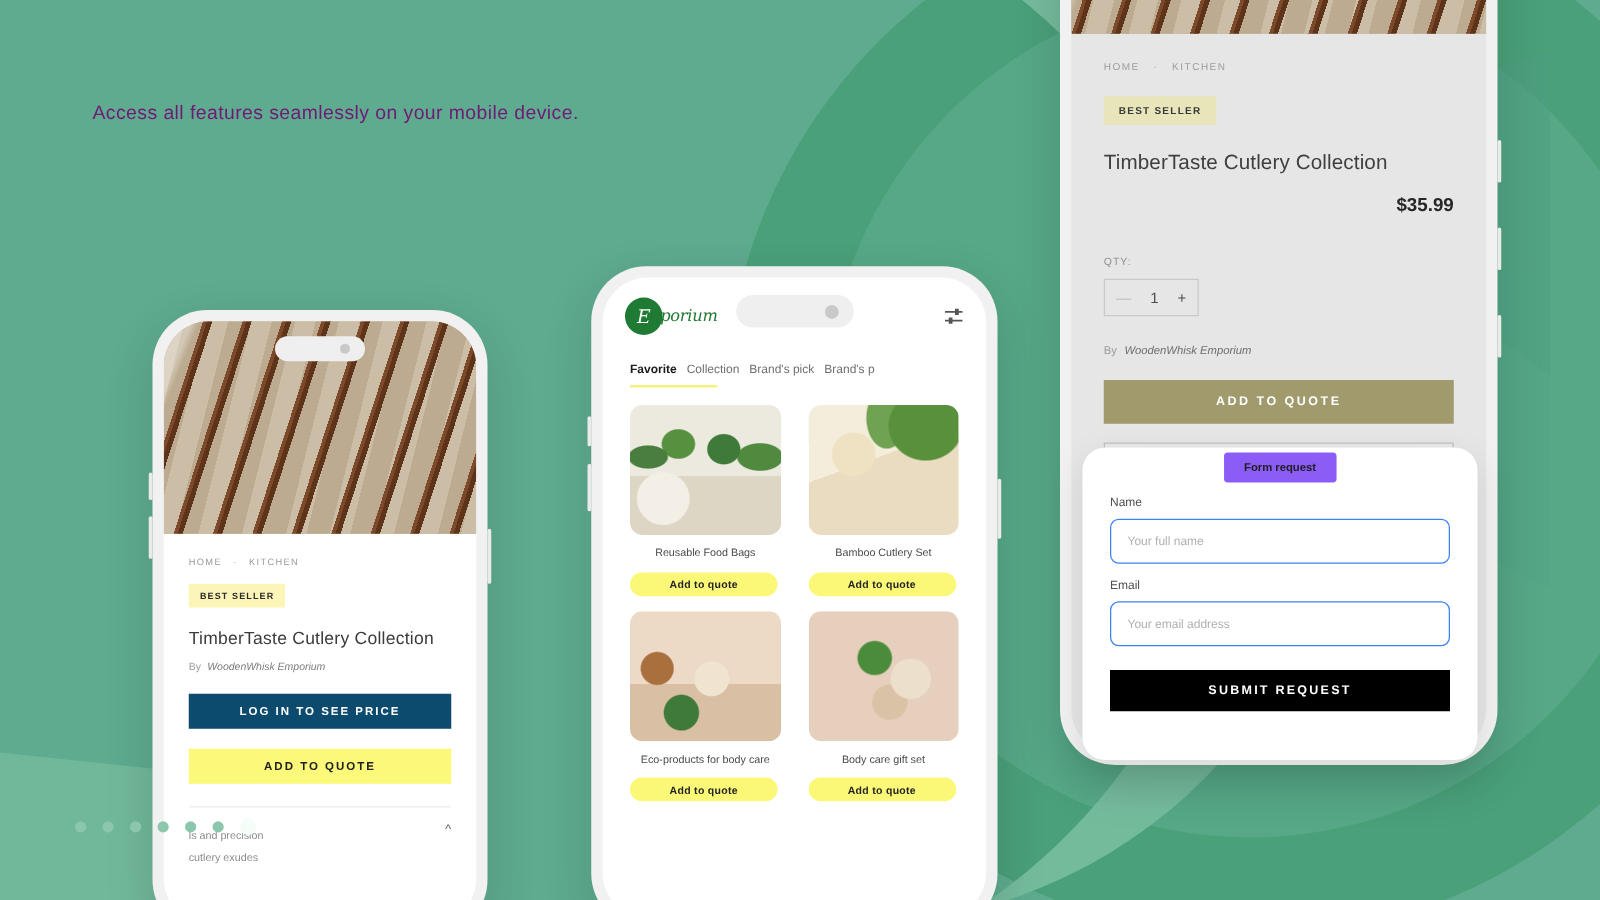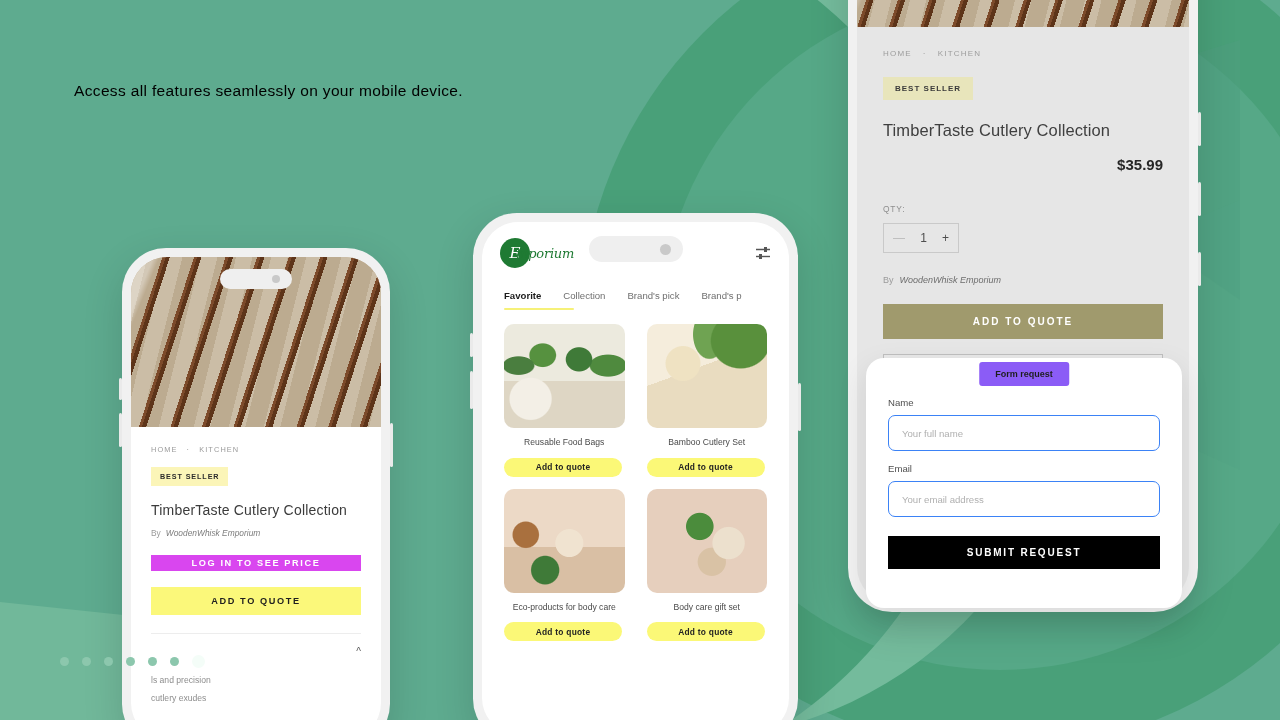--- a/index.html
+++ b/index.html
@@ -26,21 +26,21 @@
   #headline { position: absolute; left: 74px; top: 56px; width: 620px; z-index: 5; }
   #headline h1 {
     color: #ffffff;
     font-size: 32px;
     font-weight: 800;
     letter-spacing: 1.6px;
     line-height: 1.42;
     text-transform: uppercase;
   }
   #headline p {
-    color: #000000;
+    color: #701a75;
     font-size: 15.5px;
     font-weight: 400;
     letter-spacing: 0.35px;
     margin-top: 26px;
   }
 
   
   #dots {
     position: absolute; left: 60px; top: 655px;
     display: flex; align-items: center; gap: 13px; z-index: 9;
@@ -123,50 +123,50 @@
   .badge {
     display: inline-block; margin-top: 13px;
     background: #fbf5b8; color: #2b2b2b;
     font-size: 7.2px; font-weight: 700; letter-spacing: .9px;
     padding: 5px 9px;
   }
   .lp-title { font-size: 14px; color: #3b3b3b; margin-top: 16px; letter-spacing: .2px; }
   .lp-by { font-size: 8.4px; color: #9a9a9a; margin-top: 10px; }
   .lp-by i { color: #7d7d7d; margin-left: 5px; }
   .btn-olive {
-    margin-top: 17px; width: 100%; height: 16px;
-    background: #d946ef; color: #fff;
+    margin-top: 17px; width: 100%; height: 28px;
+    background: #0c4a6e; color: #fff;
     font-size: 9.2px; font-weight: 700; letter-spacing: 1.6px;
     display: flex; align-items: center; justify-content: center; border: 0;
   }
   .btn-yellow {
     margin-top: 16px; width: 100%; height: 28px;
     background: #fbf87a; color: #1f1f1f;
     font-size: 9.2px; font-weight: 700; letter-spacing: 1.6px;
     display: flex; align-items: center; justify-content: center; border: 0;
   }
   .lp-divider { margin-top: 18px; border-top: 1px solid #ededed; }
   .lp-acc { display: flex; align-items: flex-start; justify-content: space-between; padding-top: 13px; }
-  .lp-desc { font-size: 8.6px; color: #8d8d8d; line-height: 2.15; padding-right: 8px; margin-top: 24px; }
+  .lp-desc { font-size: 8.6px; color: #8d8d8d; line-height: 2.15; padding-right: 8px; }
   .chev { color: #555; font-size: 10px; line-height: 1; }
 
   
   #phone-mid { left: 473px; top: 213px; width: 325px; height: 530px; }
   .mp-top { display: flex; align-items: center; justify-content: space-between; padding: 16px 18px 0; }
   .logo-circle {
     width: 30px; height: 30px; border-radius: 50%;
     background: #1f7a33; display: flex; align-items: center; justify-content: center;
   }
   .logo-wrap { display: flex; align-items: center; position: relative; }
   .logo-word {
     font-family: "DejaVu Serif", serif; font-style: italic;
     font-size: 13px; color: #1f7a33; margin-left: -14px; letter-spacing: -.2px;
   }
   .logo-e { font-family: "DejaVu Serif", serif; font-style: italic; color: #fff; font-size: 15px; }
-  .tabs { display: flex; gap: 22px; padding: 22px 0 0 22px; position: relative; text-align: center; }
+  .tabs { display: flex; gap: 8px; padding: 22px 0 0 22px; position: relative; text-align: center; }
   .tab { font-size: 9.6px; color: #6f6f6f; white-space: nowrap; padding-bottom: 9px; }
   .tab.active { color: #1c1c1c; font-weight: 700; }
   .tab.active::after {
     content: ""; position: absolute; left: 22px; bottom: 0;
     width: 70px; height: 2.5px; background: #f6f178; border-radius: 2px;
   }
   .grid { display: grid; grid-template-columns: 1fr 1fr; gap: 12px 22px; padding: 14px 22px 0; }
   .card-img { width: 100%; height: 104px; border-radius: 10px; }
   .card-name { font-size: 8.6px; color: #4a4a4a; margin-top: 9px; line-height: 1.35; text-align: center; }
   .pill {

